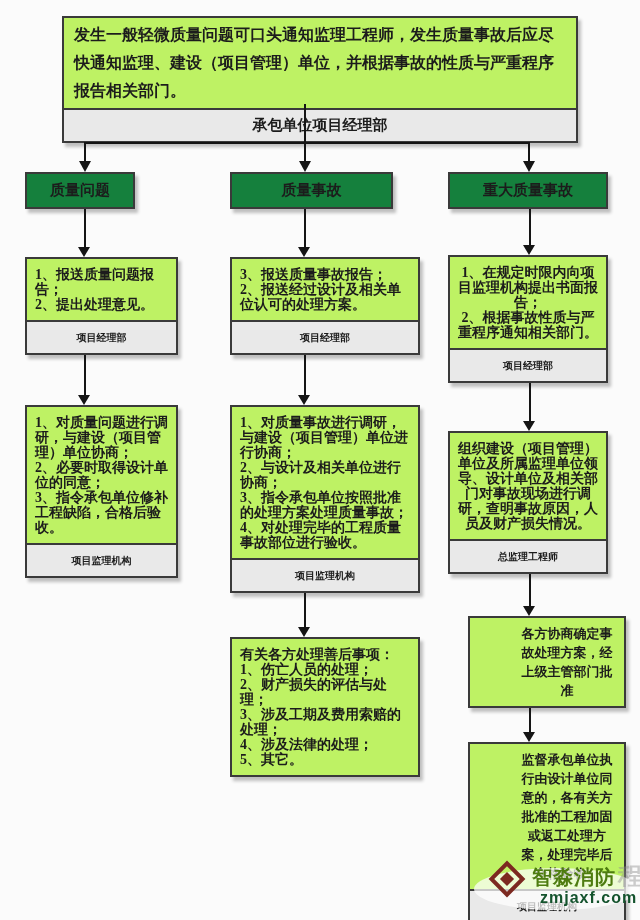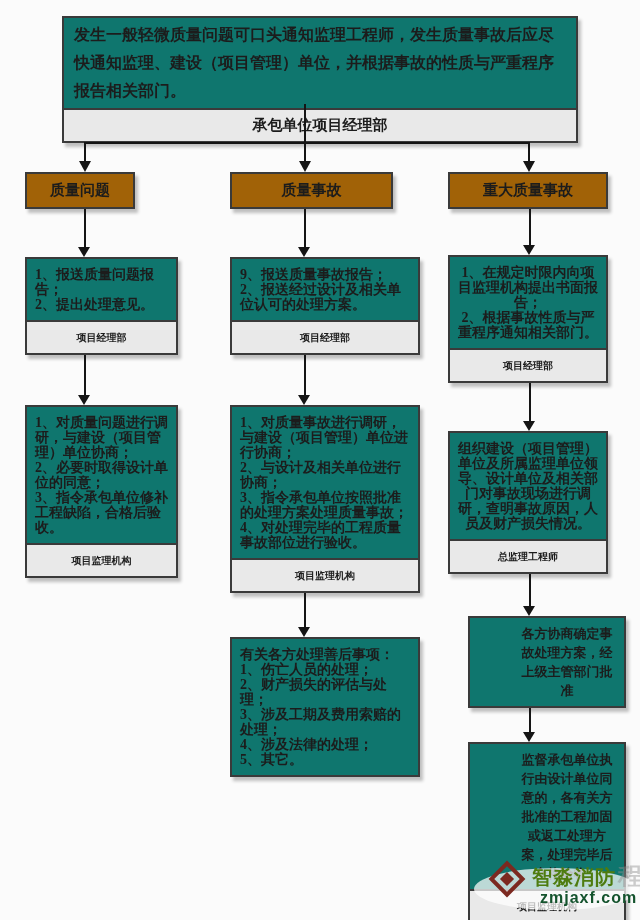--- a/index.html
+++ b/index.html
@@ -8,21 +8,21 @@
     position:relative;
     background:#fbfbfb;
     font-family:"Liberation Serif","DejaVu Serif",serif;
     color:#1c1c1c;
     overflow:hidden;
   }
 
   
   .box {
     border:2px solid #3a3a3a;
-    background:#0f766e;
+    background:#bef264;
     box-shadow:3px 4px 3px #bfbfbf;
   }
   .box-body {
     padding:8px;
     font-size:14px;
     line-height:15px;
     font-weight:bold;
     text-align:left;
   }
   .box-footer {
@@ -62,21 +62,21 @@
     border-right:6px solid transparent;
     border-top:11px solid #151515;
   }
 
   
   .col { position:absolute; top:172px; display:flex; flex-direction:column; align-items:stretch; }
   #col-left  { left:25px;  width:153px; }
   #col-mid   { left:230px; width:190px; }
   #col-right { left:448px; width:160px; }
 
-  .hdr-box { background:#a16207; }
+  .hdr-box { background:#15803d; }
   #col-left  .hdr-box { width:110px; }
   #col-mid   .hdr-box { width:163px; }
   #col-right .hdr-box { width:160px; }
 
   
   .gap { position:relative; flex:none; }
   .g48{height:48px} .g50{height:50px} .g46{height:46px} .g44{height:44px} .g42{height:42px} .g34{height:34px}
   .gap .aline { position:absolute; top:0; bottom:9px; width:2px; background:#151515; }
   .gap .ahead {
     position:absolute; bottom:0; width:0; height:0;
@@ -174,21 +174,21 @@
 <div id="col-mid" class="col">
   <div class="box hdr-box">
     <div class="hdr">质量事故</div>
   </div>
   <div class="gap g48">
       <i class="aline"></i>
       <i class="ahead"></i>
     </div>
   <div class="box">
     <div class="box-body">
-      <div>9、报送质量事故报告；</div>
+      <div>3、报送质量事故报告；</div>
       <div>2、报送经过设计及相关单位认可的处理方案。</div>
     </div>
     <div class="box-footer">项目经理部</div>
   </div>
   <div class="gap g50">
       <i class="aline"></i>
       <i class="ahead"></i>
     </div>
   <div class="box">
     <div class="box-body">

